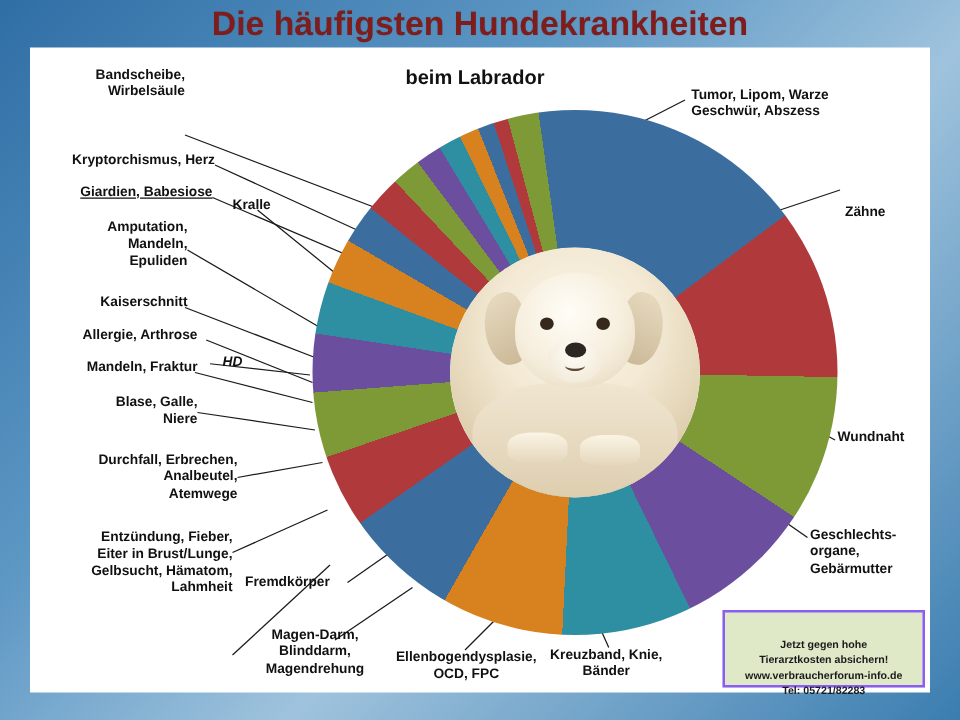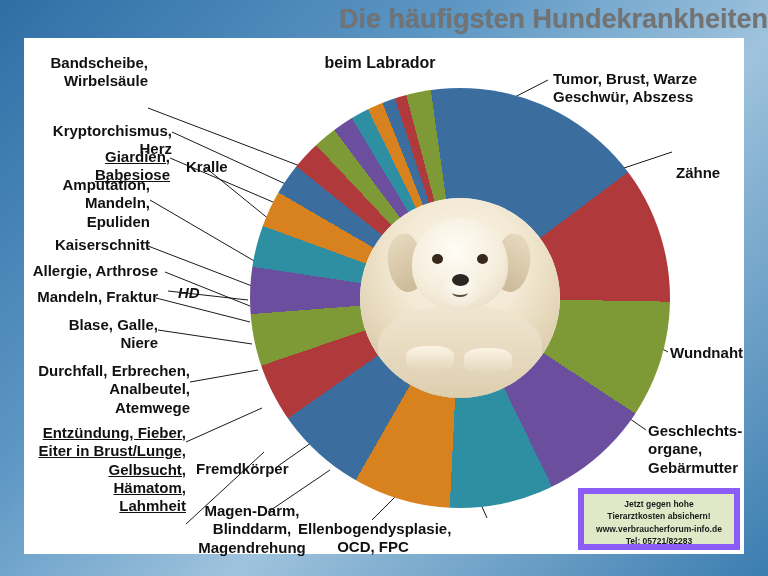--- a/index.html
+++ b/index.html
@@ -30,24 +30,24 @@
   #frame-inner {
     position: absolute;
     left: 24px; top: 38px;
     width: 720px; height: 516px;
     background: #ffffff;
   }
   #title {
     position: absolute;
     left: 0; top: 4px;
     width: 768px;
-    text-align: right;
+    text-align: center;
     font-size: 27px;
     font-weight: bold;
-    color: #737373;
+    color: #7f1d1d;
     letter-spacing: 0px;
     text-shadow: 0 0 1px rgba(0,0,0,0.15);
   }
   #subtitle {
     position: absolute;
     left: 170px; top: 54px;
     width: 420px;
     text-align: center;
     font-size: 16px;
     font-weight: bold;
@@ -155,44 +155,44 @@
   }
   #dog-floor {
     left: 0; top: 168px;
     width: 200px; height: 40px;
     background: linear-gradient(#bda98a, #9e8a6b);
     opacity: .85;
   }
   
   .label {
     position: absolute;
-    font-size: 15px;
+    font-size: 11px;
     color: #111111;
     line-height: 1.22;
     font-weight: bold;
     white-space: pre-line;
   }
   .label.r { text-align: left; }
   .label.l { text-align: right; }
   .label.c { text-align: center; }
   #leaders {
     position: absolute;
     left: 0; top: 0;
     width: 768px; height: 576px;
     pointer-events: none;
   }
   
   #promo {
     position: absolute;
     left: 578px; top: 488px;
     width: 162px; height: 62px;
     background: #dfe9c8;
-    border: 6px solid #8b5cf6;
+    border: 2px solid #8b5cf6;
     text-align: center;
-    padding-top: 4px;
+    padding-top: 19px;
     box-sizing: border-box;
   }
   #promo div {
     font-size: 8.5px;
     color: #1a1a1a;
     line-height: 1.45;
     font-weight: bold;
   }
   #promo .url { color: #1a1a1a; }
 </style>
@@ -249,36 +249,38 @@
         <div class="dog-part" id="dog-head"></div>
         <div class="dog-part" id="dog-eye-l"></div>
         <div class="dog-part" id="dog-eye-r"></div>
         <div class="dog-part" id="dog-muzzle"></div>
         <div class="dog-part" id="dog-nose"></div>
         <div class="dog-part" id="dog-mouth"></div>
       </div>
     </div>
   </div>
 
-  <div class="label r" style="left:553px; top:70px;">Tumor, Brust, Warze
+  <div class="label r" style="left:553px; top:70px;">Tumor, Lipom, Warze
 Geschwür, Abszess</div>
   <div class="label r" style="left:676px; top:164px;">Zähne</div>
   <div class="label r" style="left:670px; top:344px;">Wundnaht</div>
   <div class="label r" style="left:648px; top:422px;">Geschlechts-
 organe,
 Gebärmutter</div>
 
+  <div class="label c" style="left:420px; top:518px; width:130px;">Kreuzband, Knie,
+Bänder</div>
   <div class="label c" style="left:298px; top:520px; width:150px;">Ellenbogendysplasie,
 OCD, FPC</div>
   <div class="label c" style="left:192px; top:502px; width:120px;">Magen-Darm,
 Blinddarm,
 Magendrehung</div>
   <div class="label r" style="left:196px; top:460px;">Fremdkörper</div>
 
-  <div class="label l" style="left:34px; top:424px; width:152px;text-decoration:underline;">Entzündung, Fieber,
+  <div class="label l" style="left:34px; top:424px; width:152px;">Entzündung, Fieber,
 Eiter in Brust/Lunge,
 Gelbsucht, Hämatom,
 Lahmheit</div>
   <div class="label l" style="left:34px; top:362px; width:156px;">Durchfall, Erbrechen,
 Analbeutel,
 Atemwege</div>
   <div class="label l" style="left:40px; top:316px; width:118px;">Blase, Galle,
 Niere</div>
   <div class="label l" style="left:36px; top:288px; width:122px;">Mandeln, Fraktur</div>
   <div class="label l" style="left:28px; top:262px; width:130px;">Allergie, Arthrose</div>

